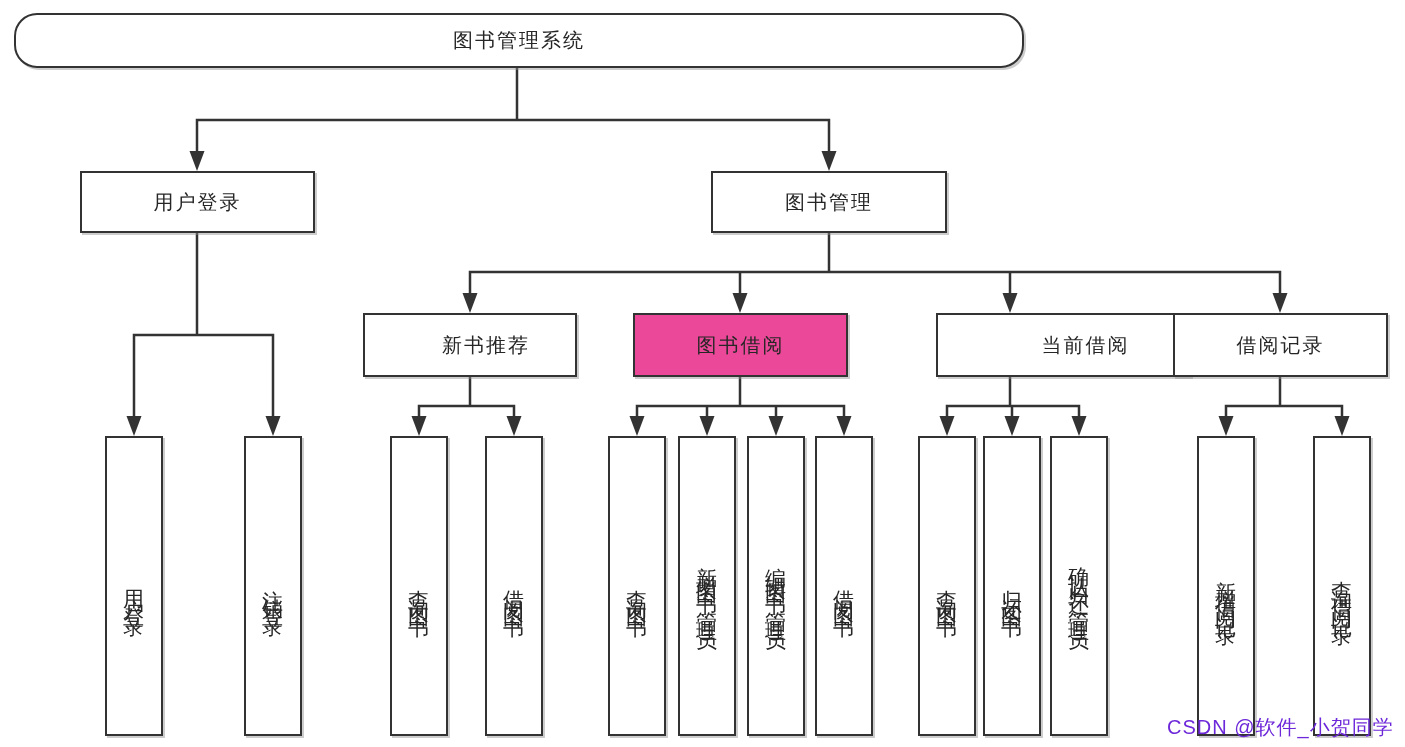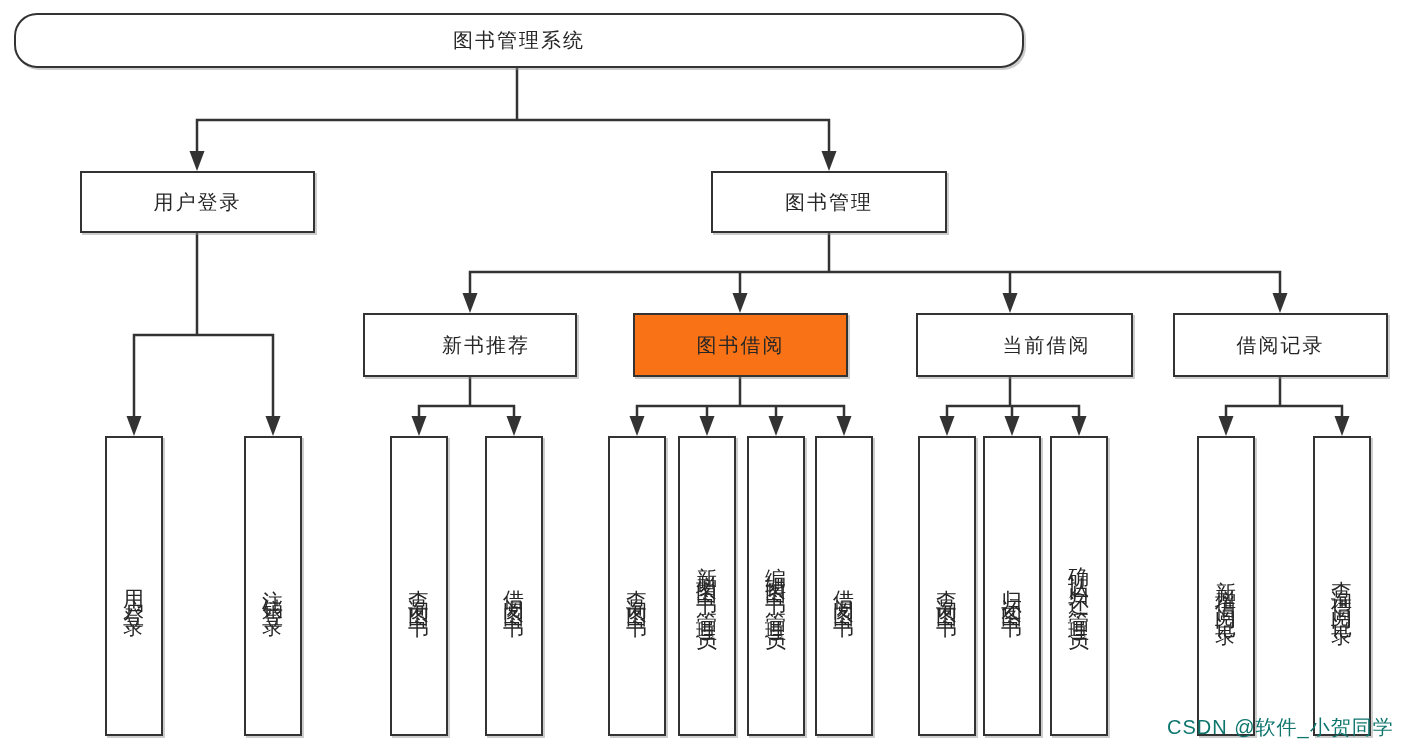--- a/index.html
+++ b/index.html
@@ -56,41 +56,41 @@
     letter-spacing: 1px;
     color: #9e9e9e;
     z-index: 3;
     white-space: nowrap;
   }
 </style>
 </head>
 <body>
 
 <div id="canvas" style="background: rgb(255, 255, 255);">
-  <div id="watermark" style="color: #0f766e;">CSDN @软件_小贺同学</div>
+  <div id="watermark" style="color: #6d28d9;">CSDN @软件_小贺同学</div>
 <svg viewBox="0 0 1405 747" class="connectors">
       <path d="M517 68V120M197 233V335M829 233V272M470 377V406M740 377V406M1010 377V406M1280 377V406M197 120H829M134 335H273M470 272H1280M419 406H514M637 406H844M947 406H1079M1226 406H1342M197 120V154M829 120V154M470 272V296M740 272V296M1010 272V296M1280 272V296M134 335V419M273 335V419M419 406V419M514 406V419M637 406V419M707 406V419M776 406V419M844 406V419M947 406V419M1012 406V419M1079 406V419M1226 406V419M1342 406V419" fill="none" stroke="#333333" stroke-width="2.5" stroke-linecap="square"></path>
       <path d="M189.5 151L204.5 151L197 171ZM821.5 151L836.5 151L829 171ZM462.5 293L477.5 293L470 313ZM732.5 293L747.5 293L740 313ZM1002.5 293L1017.5 293L1010 313ZM1272.5 293L1287.5 293L1280 313ZM126.5 416L141.5 416L134 436ZM265.5 416L280.5 416L273 436ZM411.5 416L426.5 416L419 436ZM506.5 416L521.5 416L514 436ZM629.5 416L644.5 416L637 436ZM699.5 416L714.5 416L707 436ZM768.5 416L783.5 416L776 436ZM836.5 416L851.5 416L844 436ZM939.5 416L954.5 416L947 436ZM1004.5 416L1019.5 416L1012 436ZM1071.5 416L1086.5 416L1079 436ZM1218.5 416L1233.5 416L1226 436ZM1334.5 416L1349.5 416L1342 436Z" fill="#333333" stroke="none"></path>
     </svg>
     <div class="node horizontal" style="left: 14px; top: 13px; width: 1010px; height: 55px; border-color: rgb(51, 51, 51); background: rgb(255, 255, 255); border-radius: 23px;">
       <span class="label">图书管理系统</span>
     </div>
     <div class="node horizontal" style="left: 80px; top: 171px; width: 235px; height: 62px; border-color: rgb(51, 51, 51); background: rgb(255, 255, 255);">
       <span class="label">用户登录</span>
     </div>
     <div class="node horizontal" style="left: 711px; top: 171px; width: 236px; height: 62px; border-color: rgb(51, 51, 51); background: rgb(255, 255, 255); text-align: center;">
       <span class="label">图书管理</span>
     </div>
     <div class="node horizontal" style="left: 363px; top: 313px; width: 214px; height: 64px; border-color: rgb(51, 51, 51); background: rgb(255, 255, 255); padding-left: 32px;">
       <span class="label">新书推荐</span>
     </div>
-    <div class="node horizontal" style="left: 633px; top: 313px; width: 215px; height: 64px; border-color: rgb(51, 51, 51); background: #f97316;">
+    <div class="node horizontal" style="left: 633px; top: 313px; width: 215px; height: 64px; border-color: rgb(51, 51, 51); background: #ec4899;">
       <span class="label">图书借阅</span>
     </div>
-    <div class="node horizontal" style="left: 916px; top: 313px; width: 217px; height: 64px; border-color: rgb(51, 51, 51); background: rgb(255, 255, 255); padding-left: 44px;">
+    <div class="node horizontal" style="left: 936px; top: 313px; width: 255px; height: 64px; border-color: rgb(51, 51, 51); background: rgb(255, 255, 255); padding-left: 44px;">
       <span class="label">当前借阅</span>
     </div>
     <div class="node horizontal" style="left: 1173px; top: 313px; width: 215px; height: 64px; border-color: rgb(51, 51, 51); background: rgb(255, 255, 255);">
       <span class="label">借阅记录</span>
     </div>
     <div class="node vertical" style="left: 105px; top: 436px; width: 58px; height: 300px; border-color: rgb(51, 51, 51); background: rgb(255, 255, 255);">
       <span class="label">用户登录</span>
     </div>
     <div class="node vertical" style="left: 244px; top: 436px; width: 58px; height: 300px; border-color: rgb(51, 51, 51); background: rgb(255, 255, 255);">
       <span class="label">注销登录</span>

